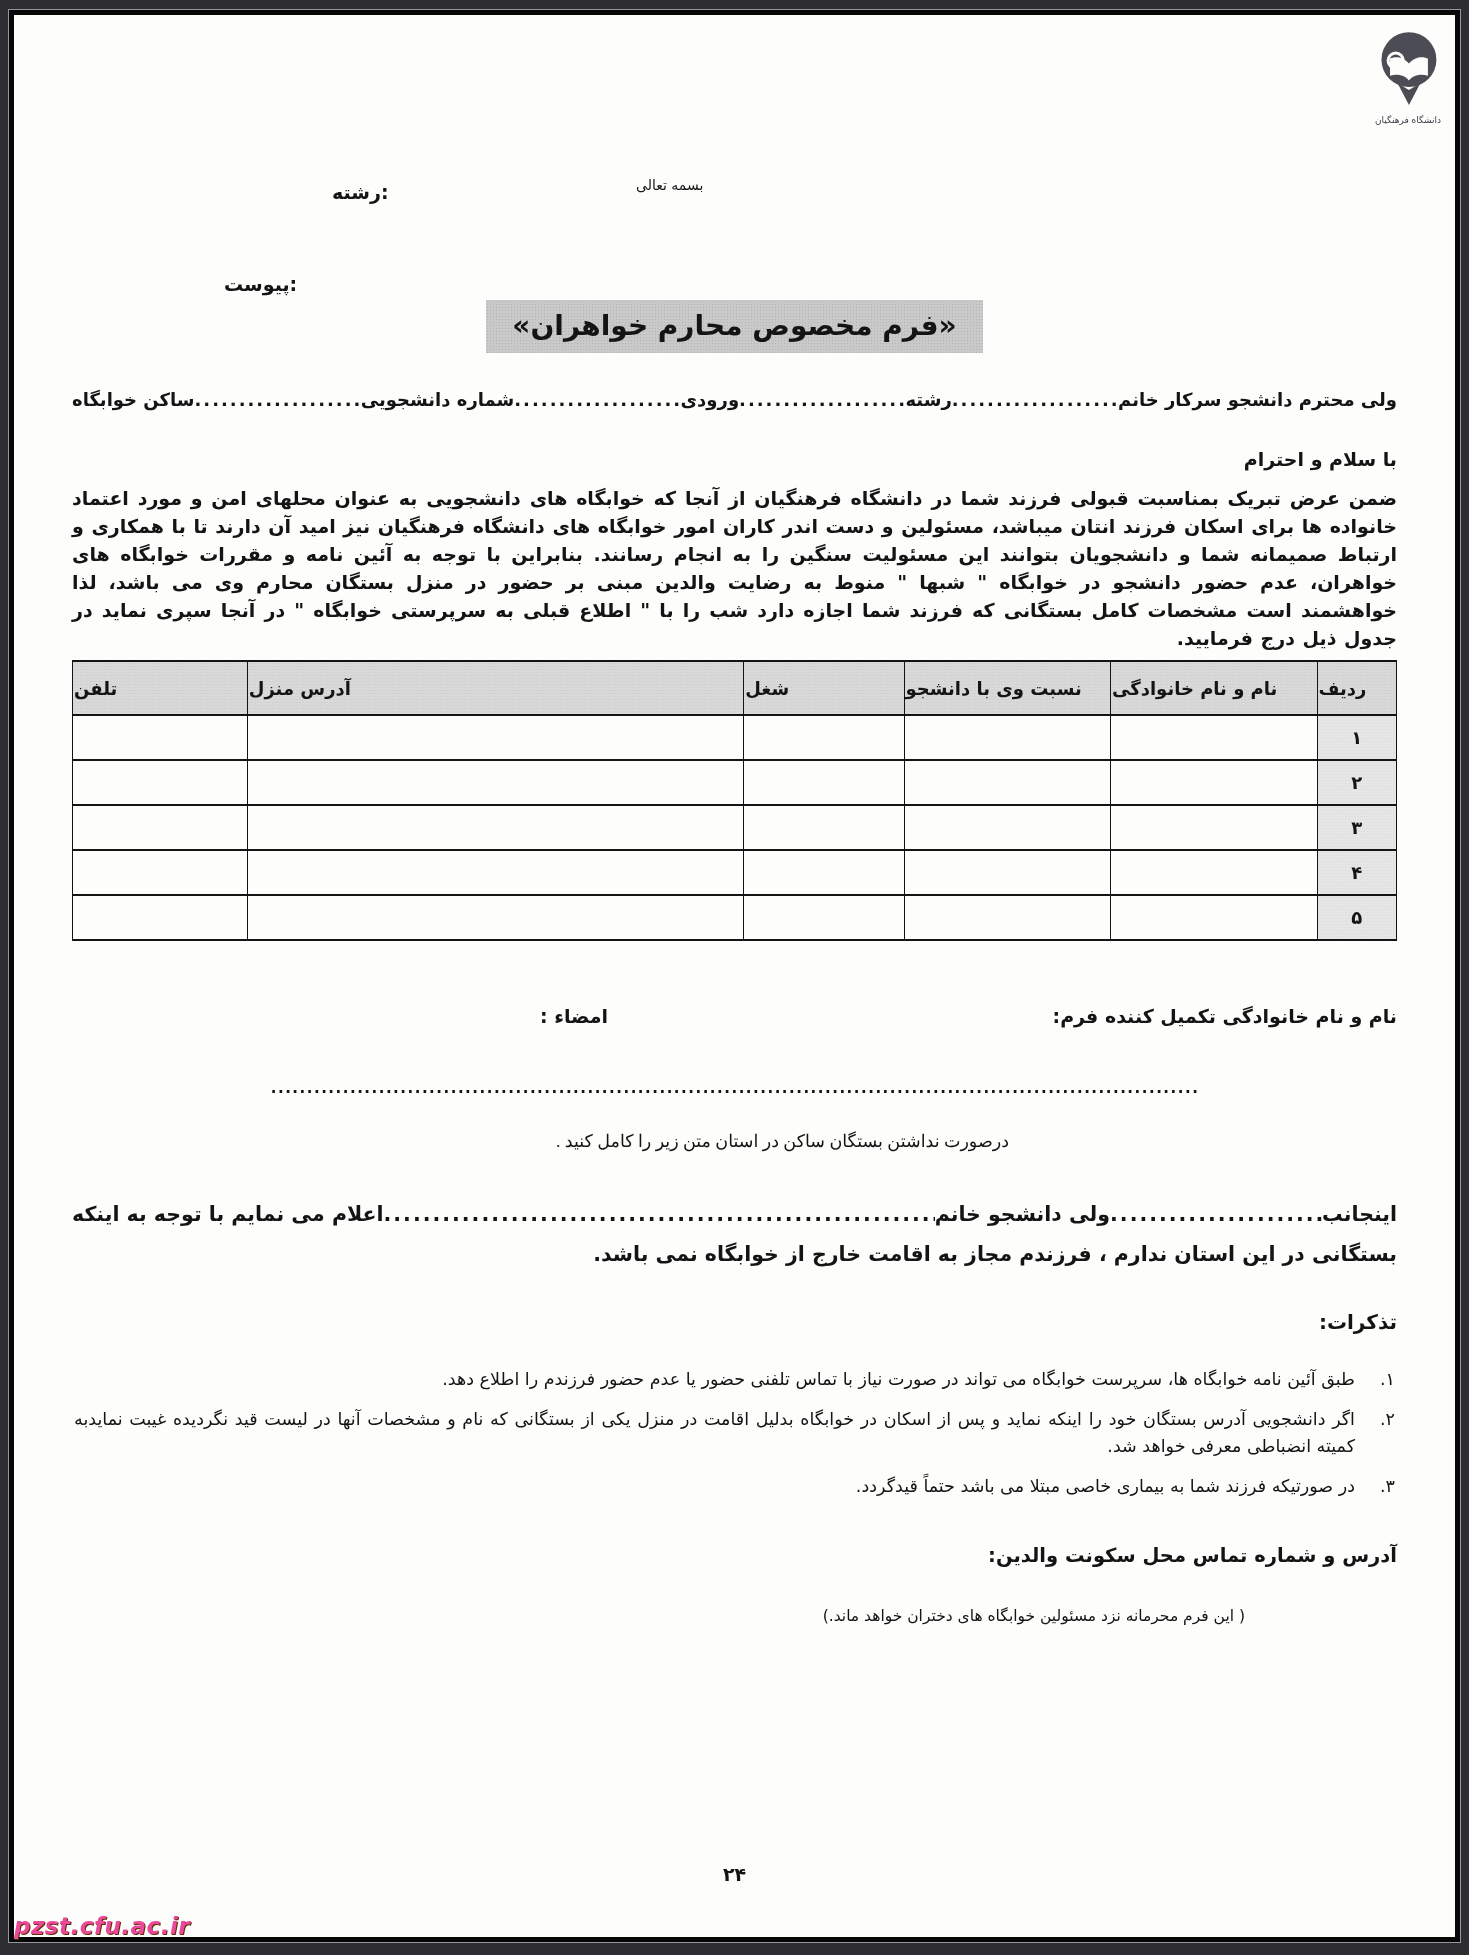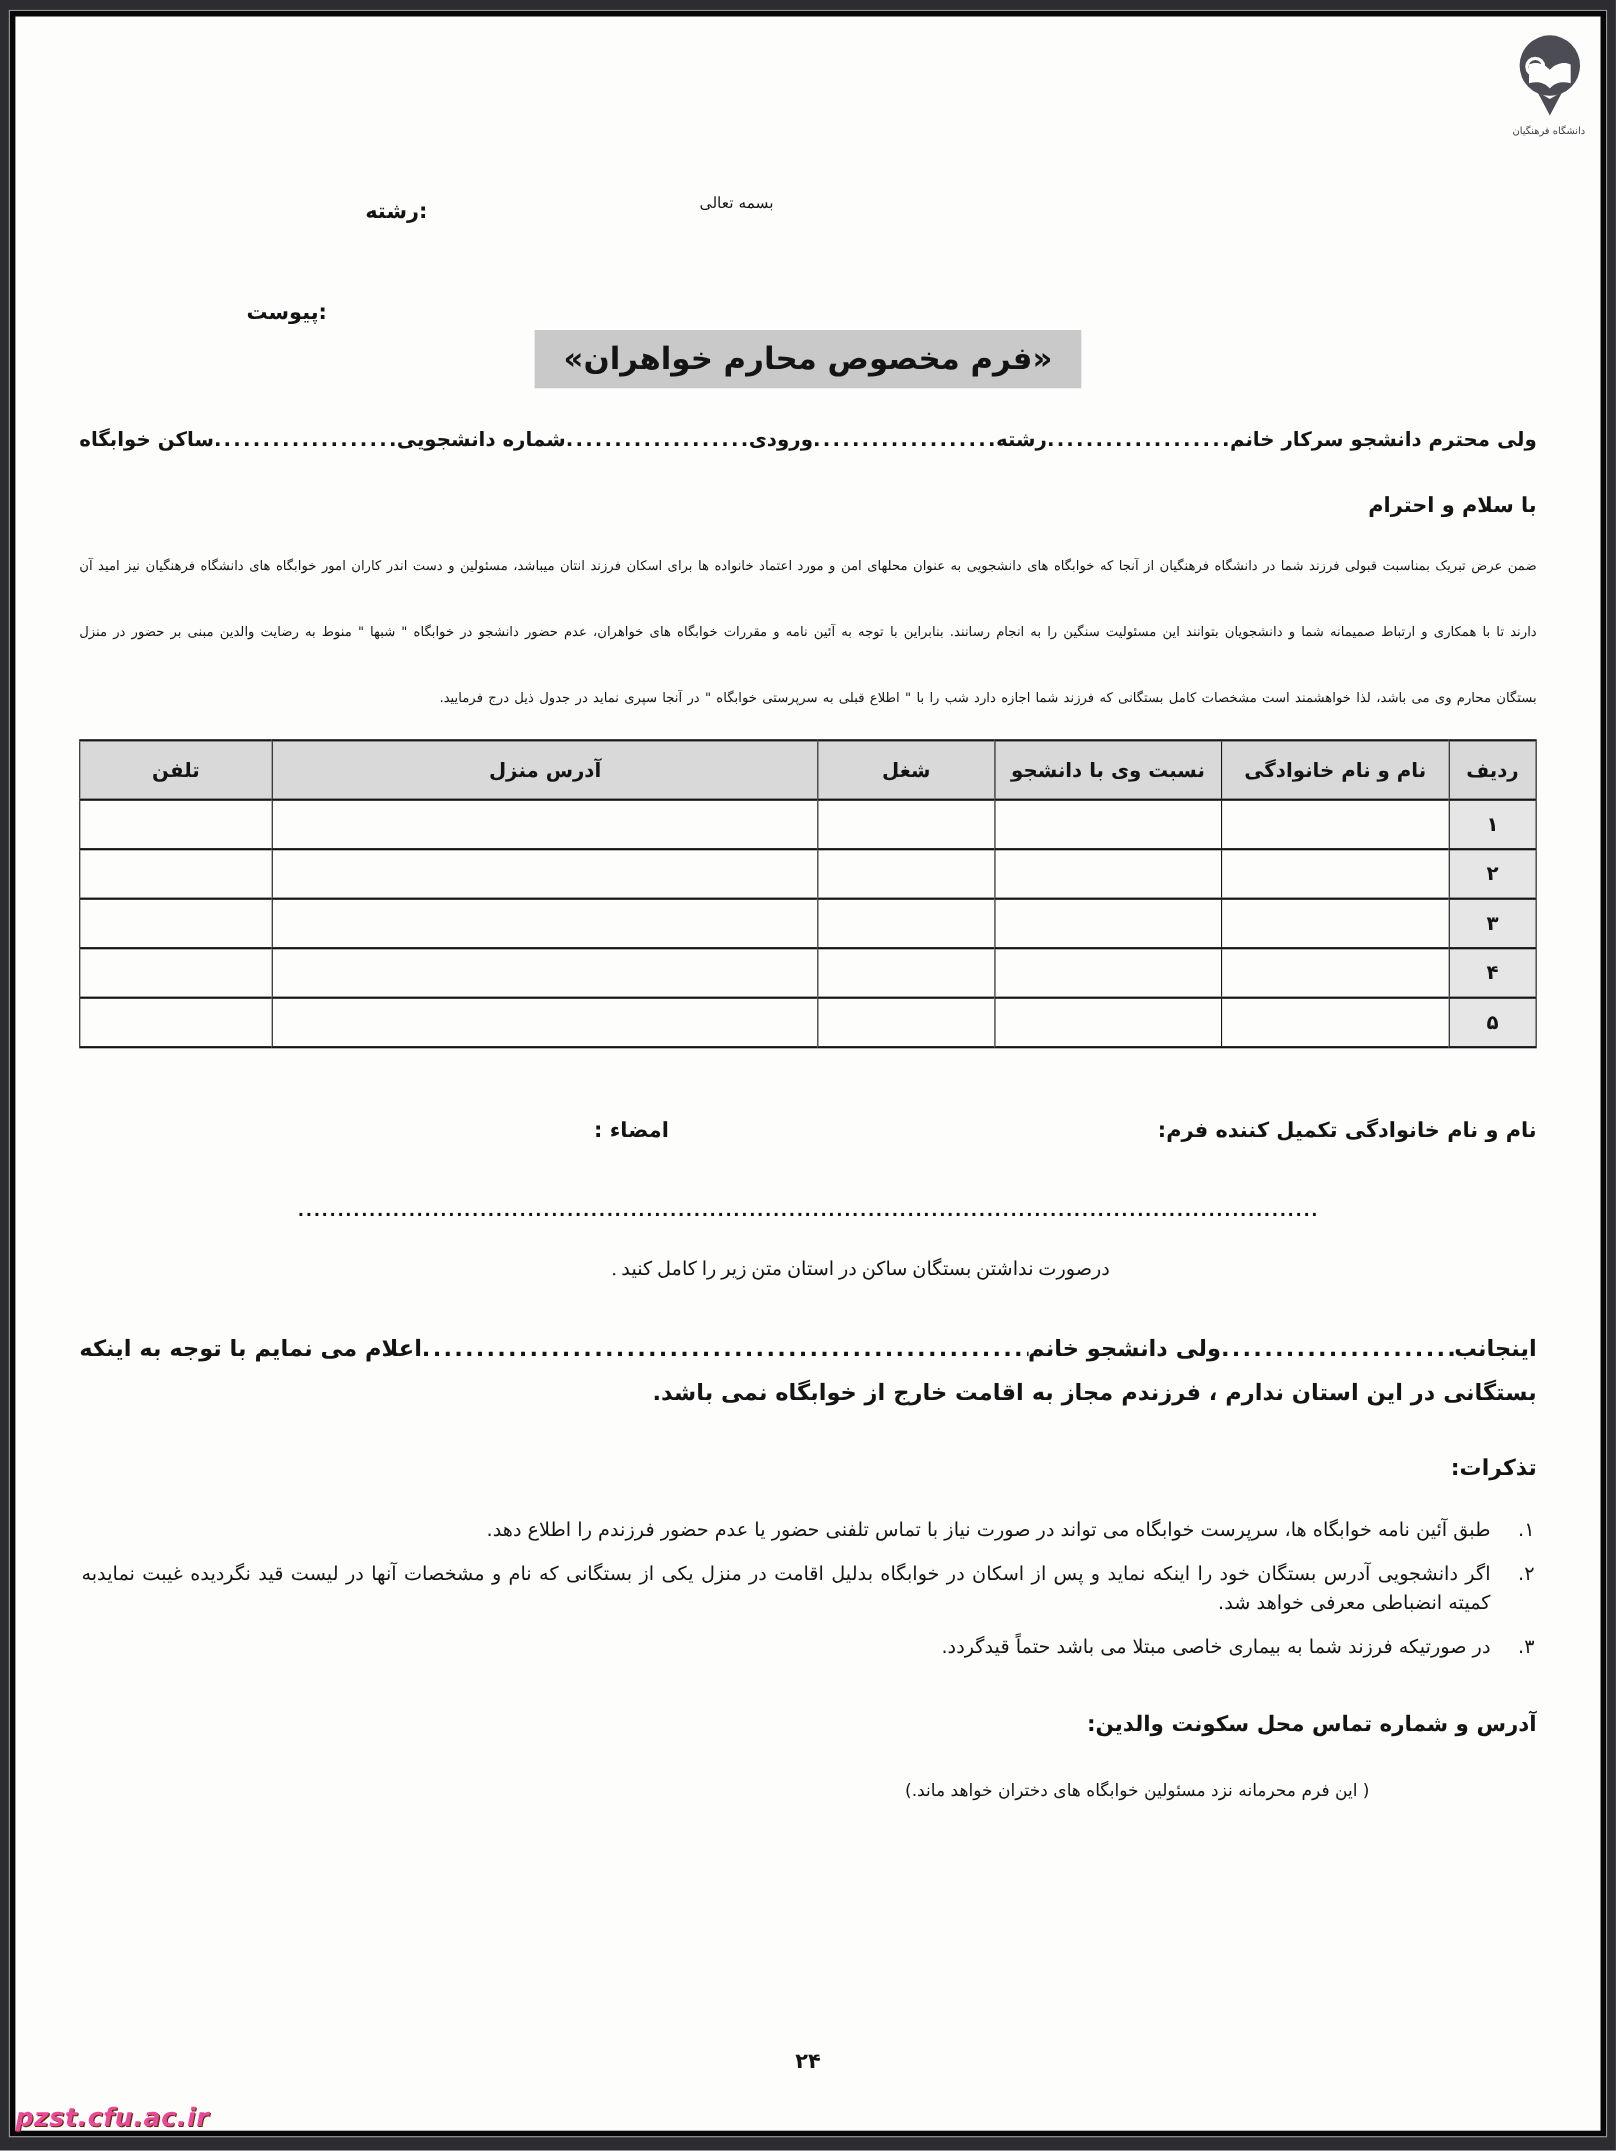--- a/index.html
+++ b/index.html
@@ -34,26 +34,26 @@
     font-size:28px;font-weight:bold;
     padding:9px 26px 11px;
     background-color:#c9c9c9;
     background-image:radial-gradient(circle,#b3b3b3 22%,transparent 24%);
     background-size:3px 3px;
   }
   .student-line{display:flex;align-items:flex-end;margin-top:36px;font-size:18px;font-weight:bold;}
   .student-line .lbl{white-space:nowrap;}
   .dots{flex:1 1 0;overflow:hidden;white-space:nowrap;letter-spacing:2px;font-weight:bold;direction:ltr;text-align:left;}
   .salutation{margin-top:38px;font-size:19px;font-weight:bold;}
-  .body-par{margin-top:14px;font-size:12px;line-height:60px;text-align:justify;word-spacing:1px;}
+  .body-par{margin-top:14px;font-size:19px;line-height:28px;text-align:justify;word-spacing:1px;font-weight:bold;}
   
   table.rel{width:100%;border-collapse:collapse;margin-top:8px;direction:rtl;}
   table.rel th,table.rel td{border:1.6px solid #141414;border-top-width:2.4px;border-bottom-width:2.4px;}
   table.rel th{
-    height:50px;font-size:18px;font-weight:bold;text-align:center;
+    height:50px;font-size:18px;font-weight:bold;text-align:left;
     background-color:#d9d9d9;
     background-image:radial-gradient(circle,#c6c6c6 22%,transparent 24%);
     background-size:3px 3px;
   }
   table.rel td{height:41px;}
   td.idx{
     text-align:center;font-size:18px;font-weight:bold;
     background-color:#e6e6e6;
     background-image:radial-gradient(circle,#d8d8d8 22%,transparent 24%);
     background-size:3px 3px;

